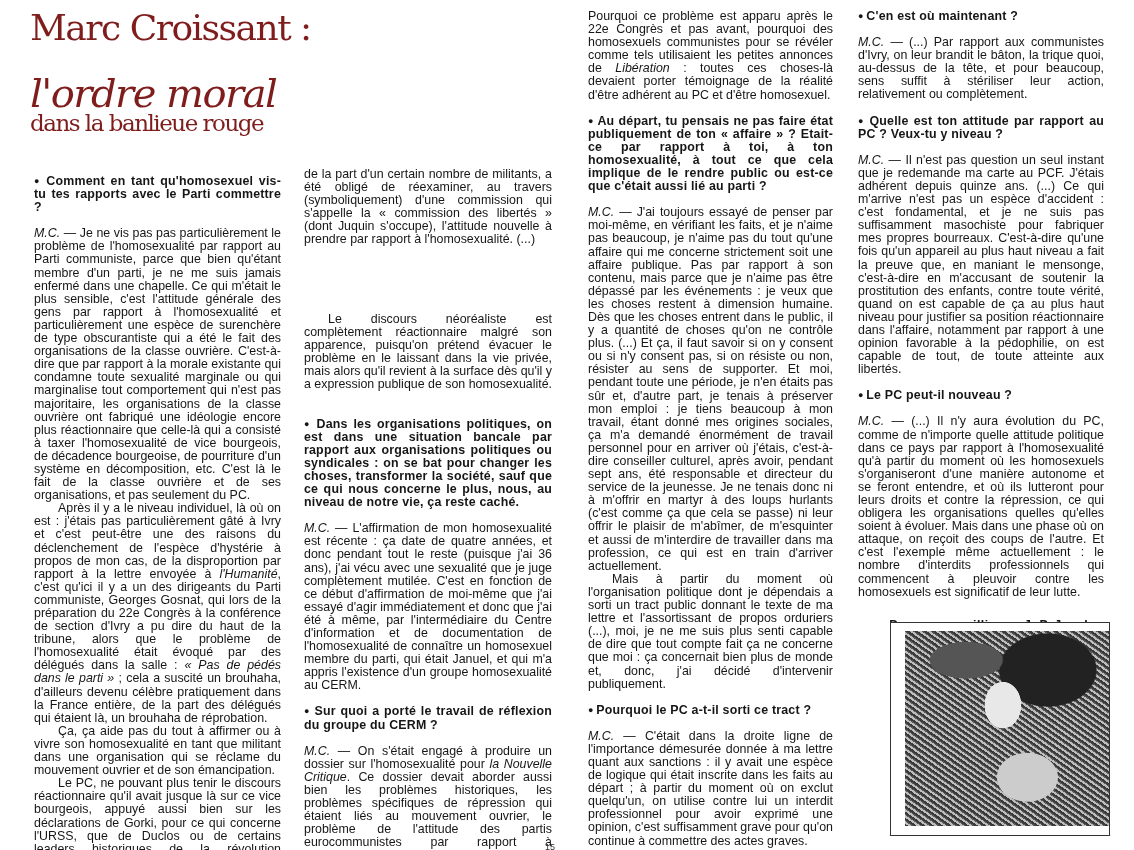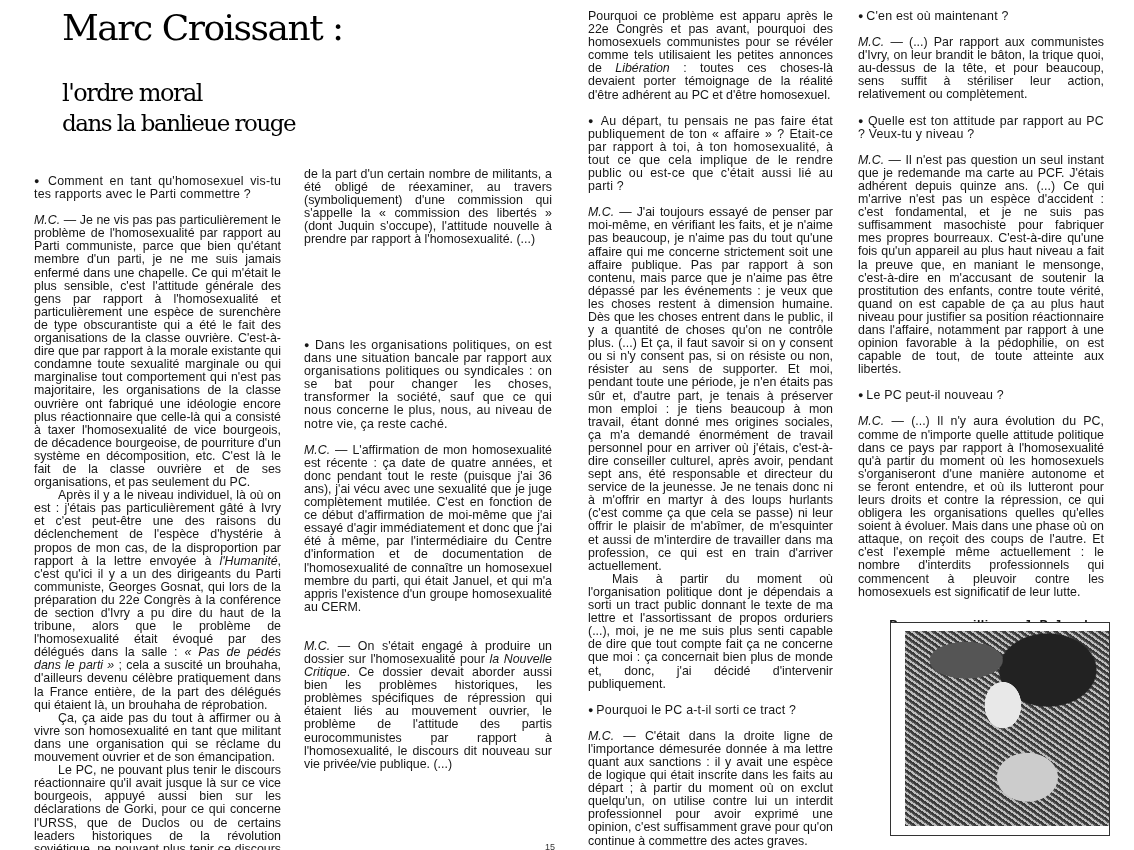--- a/index.html
+++ b/index.html
@@ -1,23 +1,23 @@
 <!DOCTYPE html>
 <html><head>
 <meta charset="utf-8">
 <style>
   html, body { margin: 0; padding: 0; background: #ffffff; }
   body { width: 1134px; height: 850px; position: relative; overflow: hidden; font-family: "Liberation Sans", sans-serif; color: #161616; }
   .col { position: absolute; font-size: 12.4px; line-height: 13.1px; text-align: justify; }
   .col p { margin: 0; }
-  .title { position: absolute; left: 30px; top: 8px; font-family: "DejaVu Serif", serif; font-weight: 200; color: #000000; letter-spacing: -1.5px; margin-left: 32px; }
+  .title { position: absolute; left: 30px; top: 8px; font-family: "DejaVu Serif", serif; font-weight: 200; color: #7f1d1d; letter-spacing: -1.5px; }
   .title .l1 { font-size: 36px; line-height: 40px; display: block; }
-  .title .l2 { font-size: 24px; line-height: 30px; display: block; margin-top: 30px; }
+  .title .l2 { font-size: 40px; line-height: 30px; display: block; margin-top: 30px; font-style: italic; }
   .title .l3 { font-size: 23px; line-height: 30px; display: block; }
-  .q { font-weight: normal; letter-spacing: 0.2px; }
+  .q { font-weight: bold; letter-spacing: 0.2px; }
   .q::before { content: "\25CF\00A0"; font-size: 9px; vertical-align: 1px; }
   .mc { font-style: italic; }
   .indent { text-indent: 24px; }
   .gap { height: 13px; }
   .credit { font-weight: bold; text-align: right; letter-spacing: 0.4px; }
   .figure { position: absolute; left: 890px; top: 622px; width: 218px; height: 212px; border: 1px solid #333; background: #fff; }
   .figure .art { position: absolute; left: 14px; top: 8px; width: 204px; height: 195px;
     background:
       radial-gradient(ellipse 30px 38px at 48% 38%, #e8e8e8 0 60%, transparent 62%),
       radial-gradient(ellipse 60px 30px at 30% 15%, #555 0 60%, transparent 62%),
@@ -42,25 +42,27 @@
   <p><span class="mc">M.C.</span><span> — </span><span>Je ne vis pas pas particulièrement le problème de l'homosexualité par rapport au Parti communiste, parce que bien qu'étant membre d'un parti, je ne me suis jamais enfermé dans une chapelle. Ce qui m'était le plus sensible, c'est l'attitude générale des gens par rapport à l'homosexualité et particulièrement une espèce de surenchère de type obscurantiste qui a été le fait des organisations de la classe ouvrière. C'est-à-dire que par rapport à la morale existante qui condamne toute sexualité marginale ou qui marginalise tout comportement qui n'est pas majoritaire, les organisations de la classe ouvrière ont fabriqué une idéologie encore plus réactionnaire que celle-là qui a consisté à taxer l'homosexualité de vice bourgeois, de décadence bourgeoise, de pourriture d'un système en décomposition, etc. C'est là le fait de la classe ouvrière et de ses organisations, et pas seulement du PC.</span></p>
   <p class="indent"><span>Après il y a le niveau individuel, là où on est : j'étais pas particulièrement gâté à Ivry et c'est peut-être une des raisons du déclenchement de l'espèce d'hystérie à propos de mon cas, de la disproportion par rapport à la lettre envoyée à </span><i>l'Humanité</i><span>, c'est qu'ici il y a un des dirigeants du Parti communiste, Georges Gosnat, qui lors de la préparation du 22e Congrès à la conférence de section d'Ivry a pu dire du haut de la tribune, alors que le problème de l'homosexualité était évoqué par des délégués dans la salle : </span><i>« Pas de pédés dans le parti »</i><span> ; cela a suscité un brouhaha, d'ailleurs devenu célèbre pratiquement dans la France entière, de la part des délégués qui étaient là, un brouhaha de réprobation.</span></p>
   <p class="indent">Ça, ça aide pas du tout à affirmer ou à vivre son homosexualité en tant que militant dans une organisation qui se réclame du mouvement ouvrier et de son émancipation.</p>
   <p class="indent" style="height:105px; overflow:hidden;">Le PC, ne pouvant plus tenir le discours réactionnaire qu'il avait jusque là sur ce vice bourgeois, appuyé aussi bien sur les déclarations de Gorki, pour ce qui concerne l'URSS, que de Duclos ou de certains leaders historiques de la révolution soviétique, ne pouvant plus tenir ce discours étant donné la pression, dont il était l'objet de la part d'un certain nombre de militants, a été obligé de réexaminer, au travers (symboliquement) d'une commission qui s'appelle la « commission des libertés » (dont Juquin s'occupe), l'attitude nouvelle à prendre par rapport à l'homosexualité. (...)</p>
 </div>
 
 <div class="col" style="left:304px; top:168px; width:248px;">
   <p style="height:145px; overflow:hidden; position:relative;">
       <span style="position:absolute; top:-105px; left:0; width:248px;" class="indent">Le PC, ne pouvant plus tenir le discours réactionnaire qu'il avait jusque là sur ce vice bourgeois, appuyé aussi bien sur les déclarations de Gorki, pour ce qui concerne l'URSS, que de Duclos ou de certains leaders historiques de la révolution soviétique, ne pouvant plus tenir ce discours étant donné la pression, dont il était l'objet de la part d'un certain nombre de militants, a été obligé de réexaminer, au travers (symboliquement) d'une commission qui s'appelle la « commission des libertés » (dont Juquin s'occupe), l'attitude nouvelle à prendre par rapport à l'homosexualité. (...)</span>
     </p>
+  <p class="indent">Le discours néoréaliste est complètement réactionnaire malgré son apparence, puisqu'on prétend évacuer le problème en le laissant dans la vie privée, mais alors qu'il revient à la surface dès qu'il y a expression publique de son homosexualité.</p>
   <div class="gap" style="height:26px;"></div>
   <p class="q">Dans les organisations politiques, on est dans une situation bancale par rapport aux organisations politiques ou syndicales : on se bat pour changer les choses, transformer la société, sauf que ce qui nous concerne le plus, nous, au niveau de notre vie, ça reste caché.</p>
   <div class="gap"></div>
   <p><span class="mc">M.C.</span><span> — </span><span>L'affirmation de mon homosexualité est récente : ça date de quatre années, et donc pendant tout le reste (puisque j'ai 36 ans), j'ai vécu avec une sexualité que je juge complètement mutilée. C'est en fonction de ce début d'affirmation de moi-même que j'ai essayé d'agir immédiatement et donc que j'ai été à même, par l'intermédiaire du Centre d'information et de documentation de l'homosexualité de connaître un homosexuel membre du parti, qui était Januel, et qui m'a appris l'existence d'un groupe homosexualité au CERM.</span></p>
   <div class="gap"></div>
+  <p class="q">Sur quoi a porté le travail de réflexion du groupe du CERM ?</p>
   <div class="gap"></div>
   <p><span class="mc">M.C.</span><span> — </span><span>On s'était engagé à produire un dossier sur l'homosexualité pour </span><i>la Nouvelle Critique</i><span>. Ce dossier devait aborder aussi bien les problèmes historiques, les problèmes spécifiques de répression qui étaient liés au mouvement ouvrier, le problème de l'attitude des partis eurocommunistes par rapport à l'homosexualité, le discours dit nouveau sur vie privée/vie publique. (...)</span></p>
 </div>
 
 <div class="col" style="left:588px; top:10px; width:245px;">
   <p><span>Pourquoi ce problème est apparu après le 22e Congrès et pas avant, pourquoi des homosexuels communistes pour se révéler comme tels utilisaient les petites annonces de </span><i>Libération</i><span> : toutes ces choses-là devaient porter témoignage de la réalité d'être adhérent au PC et d'être homosexuel.</span></p>
   <div class="gap"></div>
   <p class="q">Au départ, tu pensais ne pas faire état publiquement de ton « affaire » ? Etait-ce par rapport à toi, à ton homosexualité, à tout ce que cela implique de le rendre public ou est-ce que c'était aussi lié au parti ?</p>
   <div class="gap"></div>
   <p><span class="mc">M.C.</span><span> — </span><span>J'ai toujours essayé de penser par moi-même, en vérifiant les faits, et je n'aime pas beaucoup, je n'aime pas du tout qu'une affaire qui me concerne strictement soit une affaire publique. Pas par rapport à son contenu, mais parce que je n'aime pas être dépassé par les événements : je veux que les choses restent à dimension humaine. Dès que les choses entrent dans le public, il y a quantité de choses qu'on ne contrôle plus. (...) Et ça, il faut savoir si on y consent ou si n'y consent pas, si on résiste ou non, résister au sens de supporter. Et moi, pendant toute une période, je n'en étaits pas sûr et, d'autre part, je tenais à préserver mon emploi : je tiens beaucoup à mon travail, étant donné mes origines sociales, ça m'a demandé énormément de travail personnel pour en arriver où j'étais, c'est-à-dire conseiller culturel, après avoir, pendant sept ans, été responsable et directeur du service de la jeunesse. Je ne tenais donc ni à m'offrir en martyr à des loups hurlants (c'est comme ça que cela se passe) ni leur offrir le plaisir de m'abîmer, de m'esquinter et aussi de m'interdire de travailler dans ma profession, ce qui est en train d'arriver actuellement.</span></p>

